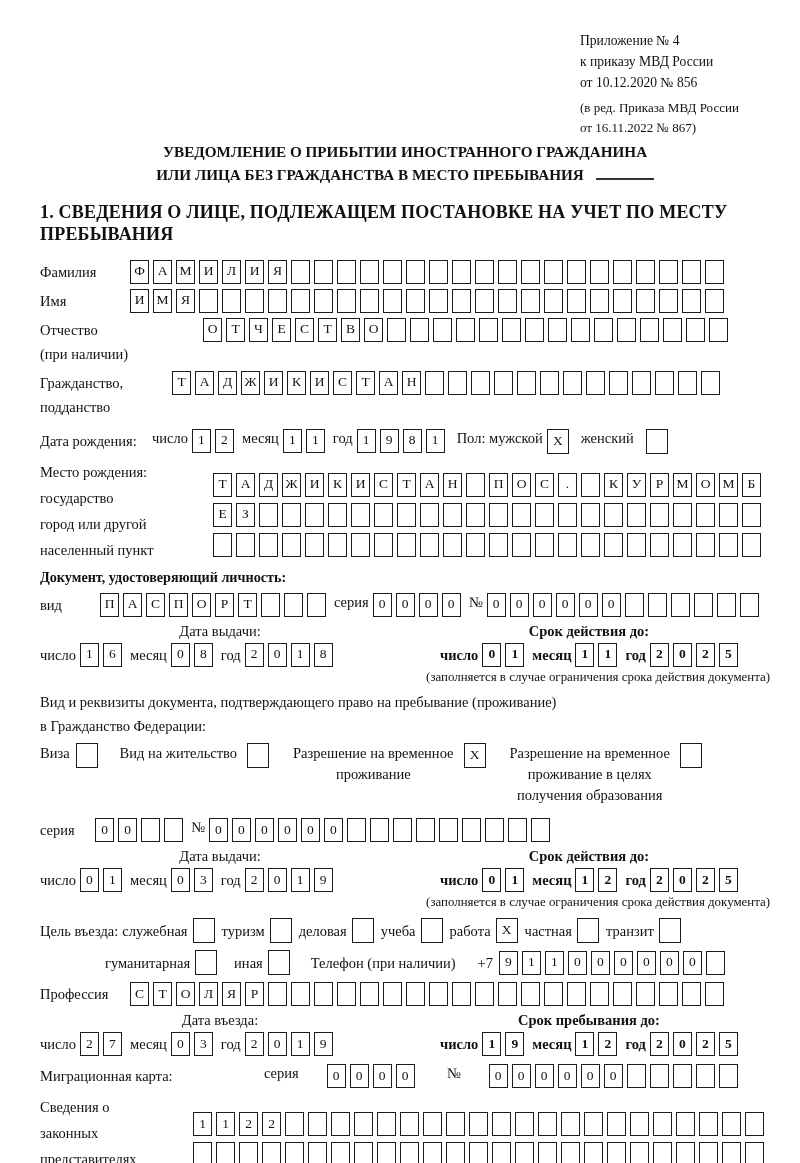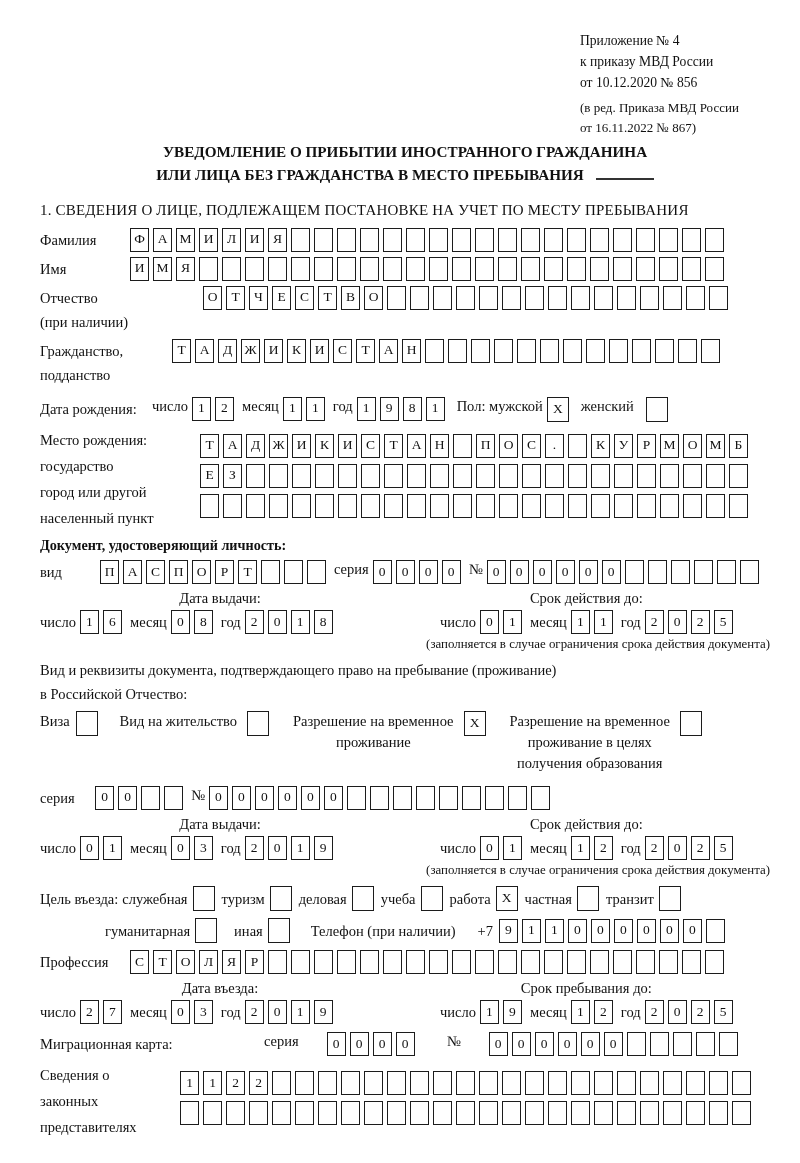--- a/index.html
+++ b/index.html
@@ -10,50 +10,50 @@
     font-size:14.5px;line-height:1.25;
     padding:30px 30px 10px 40px;
   }
   
   .ref-block{margin-left:540px;width:230px;font-size:13.6px;line-height:1.55;}
   .ref-block .sub{margin-top:5px;font-size:13px;line-height:1.5;}
   .forma{font-weight:bold;font-size:15px;text-align:right;padding-right:4px;margin:16px 0 10px;}
   
   .title{font-weight:bold;font-size:15.2px;text-align:center;line-height:1.5;margin:4px 0 10px;}
   .title .uline{display:inline-block;width:58px;border-bottom:2px solid #333;margin-left:12px;height:14px;}
-  .sec-head{font-weight:normal;font-size:15px;margin:14px 0 8px;letter-spacing:.2px;}
+  .sec-head{font-weight:bold;font-size:18px;margin:14px 0 14px;letter-spacing:.2px;}
   
   .cellrow{display:inline-flex;gap:4px;align-items:center;flex:none;}
   .cell{
     box-sizing:border-box;width:19px;height:24px;flex:none;background:#fff;
     border:1.7px solid #1c1c1c;display:inline-flex;align-items:center;justify-content:center;
     font-size:13.5px;font-family:"Liberation Serif",serif;
   }
   .cb .cell{width:22px;height:25px;}
   
   .frow{display:flex;align-items:flex-start;margin-bottom:5px;}
   .flabel{flex:none;line-height:24px;}
   .w90{width:90px;} .w132{width:132px;} .w163{width:163px;}
   .stack div{line-height:24px;}
   .inrow{display:flex;flex-wrap:nowrap;}
   .dlab{flex:none;margin:0 4px 0 8px;}
   .dlab.first{margin-left:0;}
   
   .sexlab{margin-left:12px;}
   
-  .twocol{display:flex;align-items:center;margin-bottom:6px;}
+  .twocol{display:flex;align-items:flex-end;margin-bottom:6px;gap:13px;}
   .twocol .labcol{flex:none;}
   .labcol div{line-height:26px;}
   .rowstack .cellrow{display:flex;margin-bottom:6px;}
   
   .center-bold{font-weight:bold;font-size:14.2px;text-align:left;margin:4px 0 6px;}
   .date-pair{display:flex;align-items:center;margin:2px 0 2px;}
   .date-col{flex:none;}
   .date-col.left{width:360px;}
-  .date-col.right{margin-left:40px;}
+  .date-col.right{margin-left:40px;font-weight:bold;}
   .date-head{text-align:center;margin-bottom:3px;}
   .date-line{display:flex;align-items:center;}
   .note{font-size:12.9px;text-align:right;margin:2px 0 8px;}
   .para{margin:6px 0 2px;}
   
   .types-row{display:flex;align-items:flex-start;margin:8px 0 12px;}
   .type-item{display:flex;align-items:flex-start;flex:none;}
   .type-item .tl{text-align:center;line-height:1.45;}
   .type-item .cb{margin-left:10px;}
   
@@ -414,21 +414,21 @@
             <span class="cell">0</span>
             <span class="cell">2</span>
             <span class="cell">5</span>
           </span>
       </div>
     </div>
   </div>
   <div class="note">(заполняется в случае ограничения срока действия документа)</div>
 
   <div class="para">Вид и реквизиты документа, подтверждающего право на пребывание (проживание)</div>
-  <div class="para">в Российской Отчество:</div>
+  <div class="para">в Гражданство Федерации:</div>
 
   <div class="types-row">
     <div class="type-item">
       <span class="tl">Виза</span>
       <span class="cellrow cb" style="margin-left:6px;">
           <span class="cell"></span>
         </span>
     </div>
     <div class="type-item" style="margin-left:22px;">
       <span class="tl">Вид на жительство</span>

